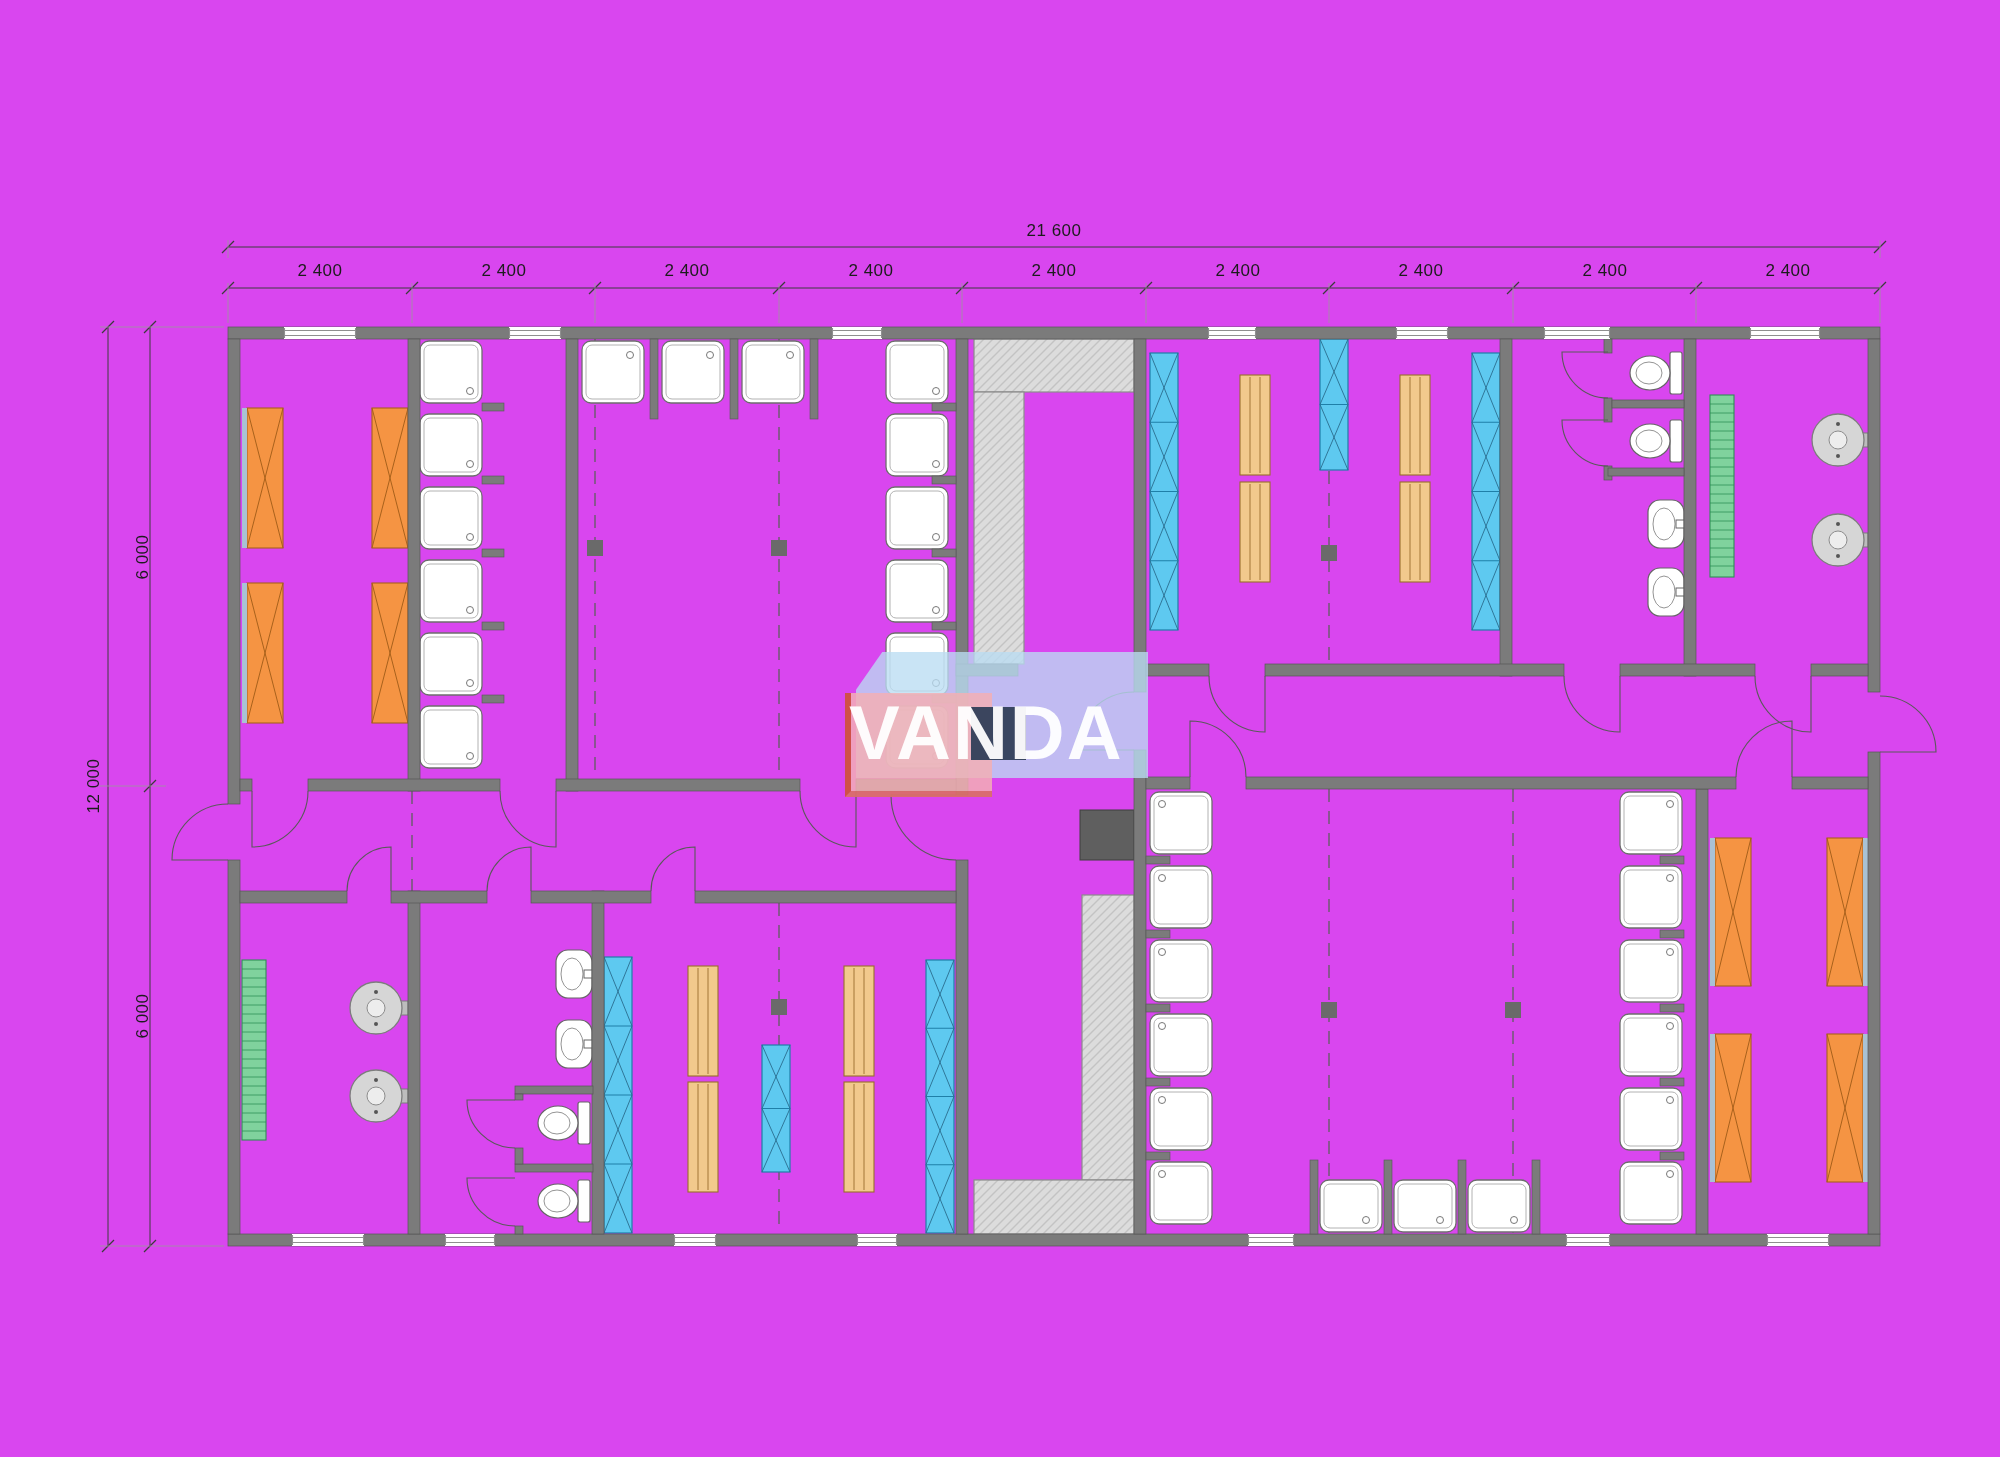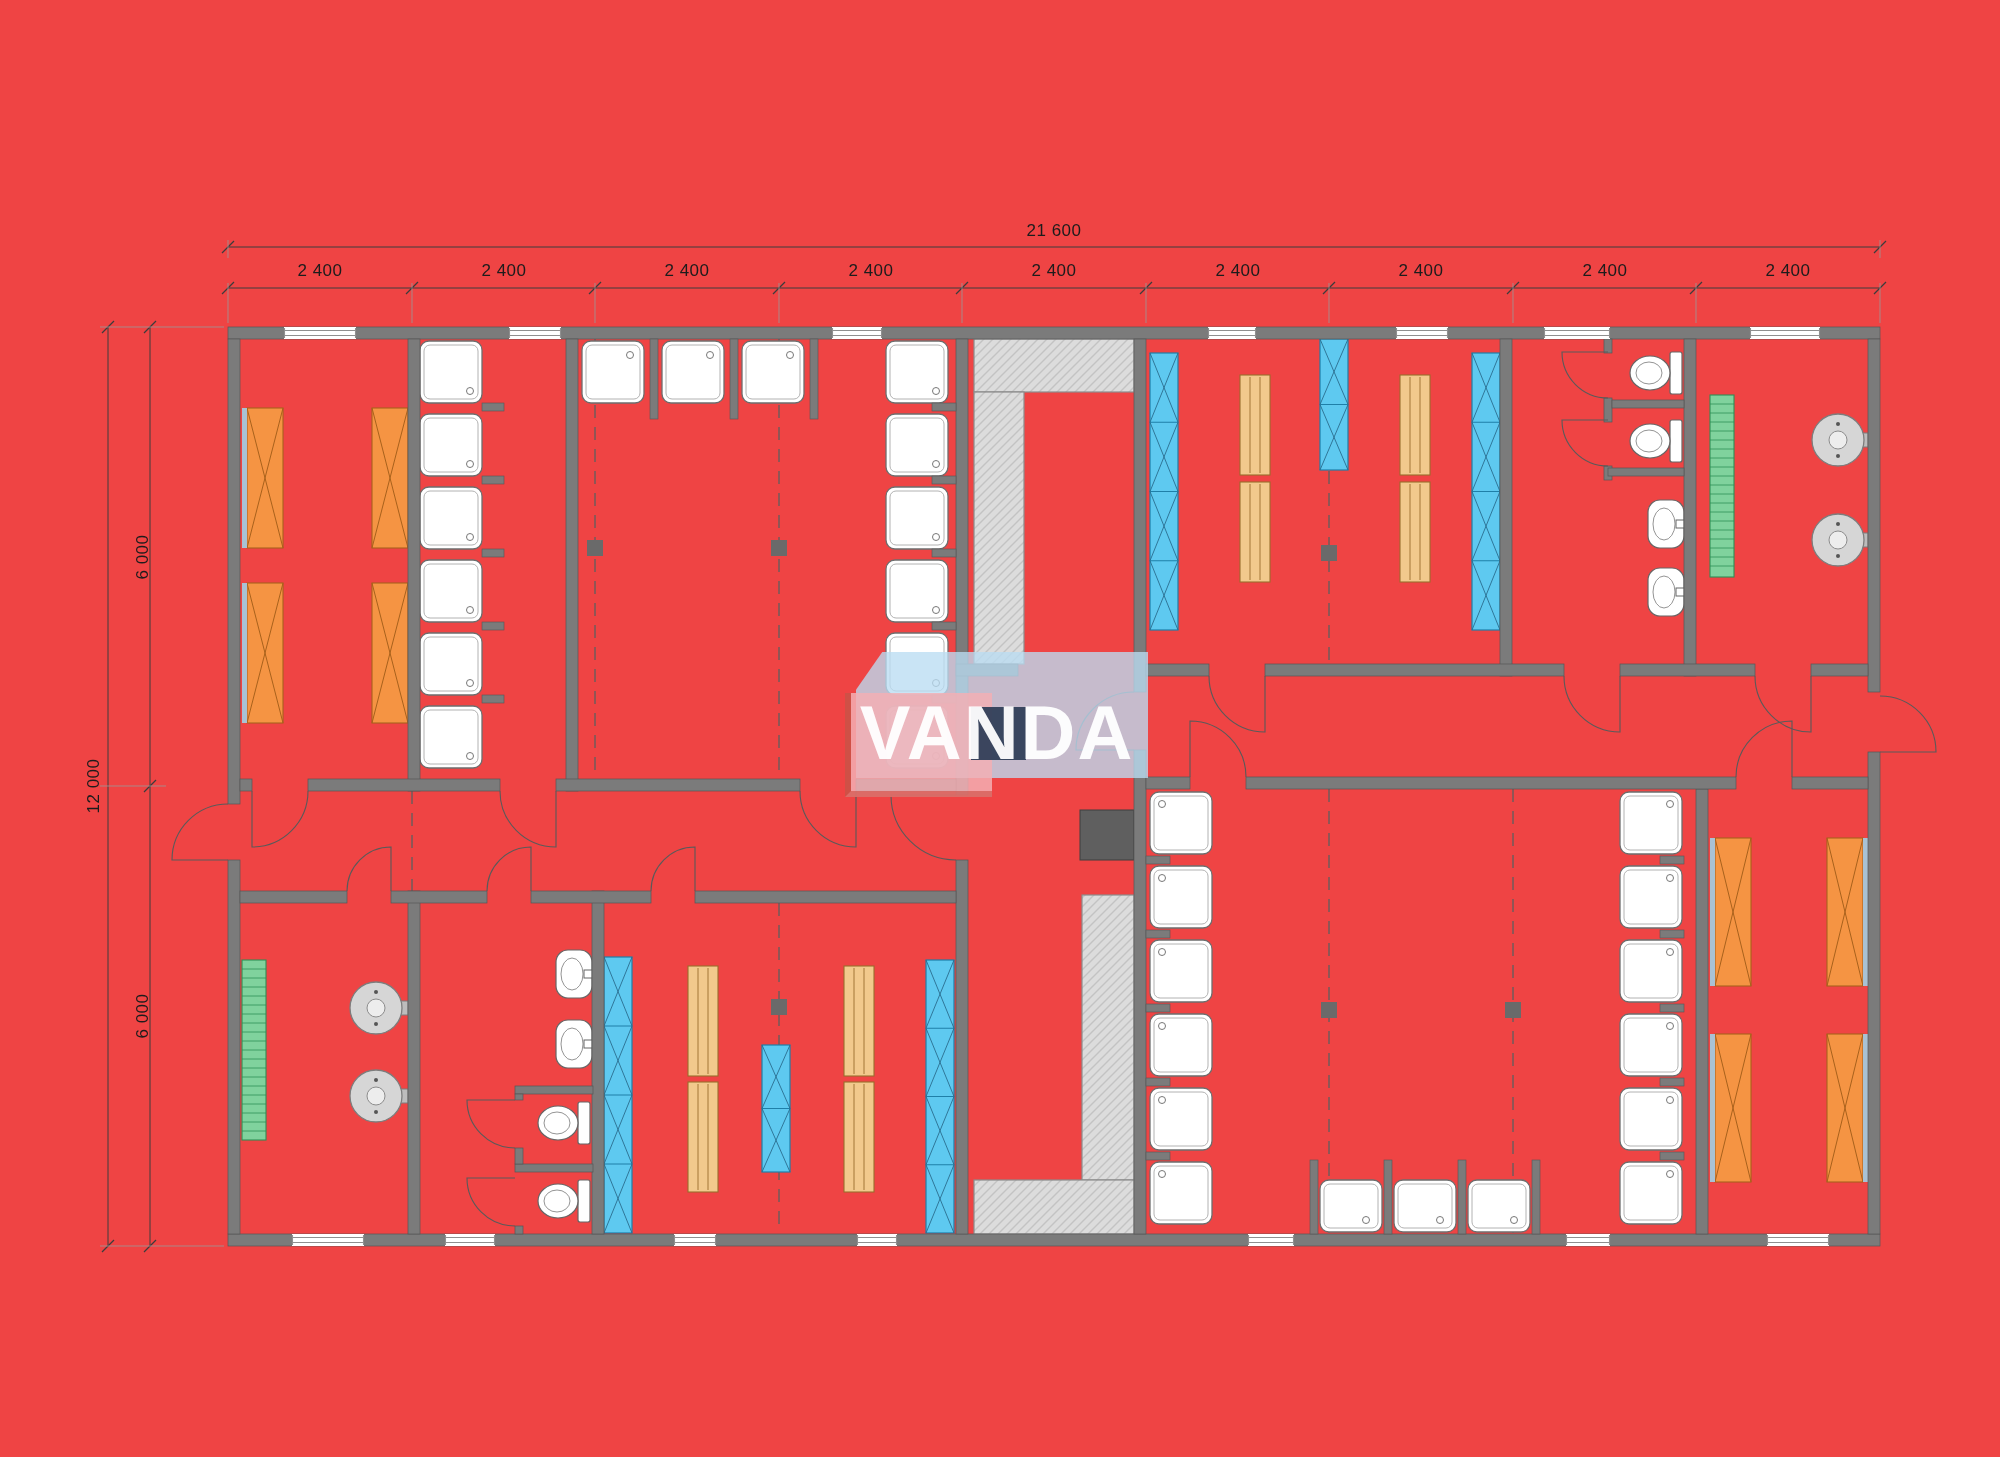--- a/index.html
+++ b/index.html
@@ -1,35 +1,35 @@
 <!DOCTYPE html>
 <html><head>
 <meta charset="utf-8">
 <style>
   html,body{margin:0;padding:0;background:#ffffff;}
-  #canvas{position:relative;width:2000px;height:1457px;background:#ef4444;overflow:hidden;
+  #canvas{position:relative;width:2000px;height:1457px;background:#d946ef;overflow:hidden;
           font-family:"Liberation Sans","DejaVu Sans",sans-serif;}
   #plan{position:absolute;left:0;top:0;}
   .dimlabel{position:absolute;font-size:17px;color:#1c1c1c;text-align:center;
             letter-spacing:.5px;white-space:nowrap;}
   .rot{transform:rotate(-90deg);}
   
   #logo{position:absolute;left:845px;top:650px;width:300px;height:150px;pointer-events:none;}
   .logo-blue{position:absolute;left:11px;top:2px;width:292px;height:126px;
              background:rgba(186,221,242,.78);
              clip-path:polygon(0% 30%,9% 0%,100% 0%,100% 100%,0% 100%);}
   .logo-pink{position:absolute;left:0px;top:43px;width:141px;height:98px;
              background:rgba(243,175,180,.84);
              border-left:6px solid rgba(205,74,63,.92);
              border-bottom:6px solid rgba(205,74,63,.6);}
   .logo-navy{position:absolute;left:126px;top:57px;width:55px;height:53px;
              background:rgba(50,63,88,.95);}
   .logo-text{position:absolute;left:4px;top:40px;width:296px;height:86px;
              font-size:76px;font-weight:bold;color:rgba(255,255,255,.95);
-             letter-spacing:2px;text-align:center;line-height:86px;}
+             letter-spacing:2px;line-height:86px;}
 </style>
 </head>
 <body>
 
 <div id="canvas">
   <svg id="plan" width="2000" height="1457" viewBox="0 0 2000 1457">
       <defs>
         <pattern id="hatch" width="9" height="9" patternUnits="userSpaceOnUse">
           <rect x="0" y="0" width="9" height="9" fill="#dcdcdc"></rect>
           <path d="M-2,11 L11,-2 M-2,2 L2,-2 M7,11 L11,7" stroke="#c3c3c3" stroke-width="1.4" fill="none"></path>

